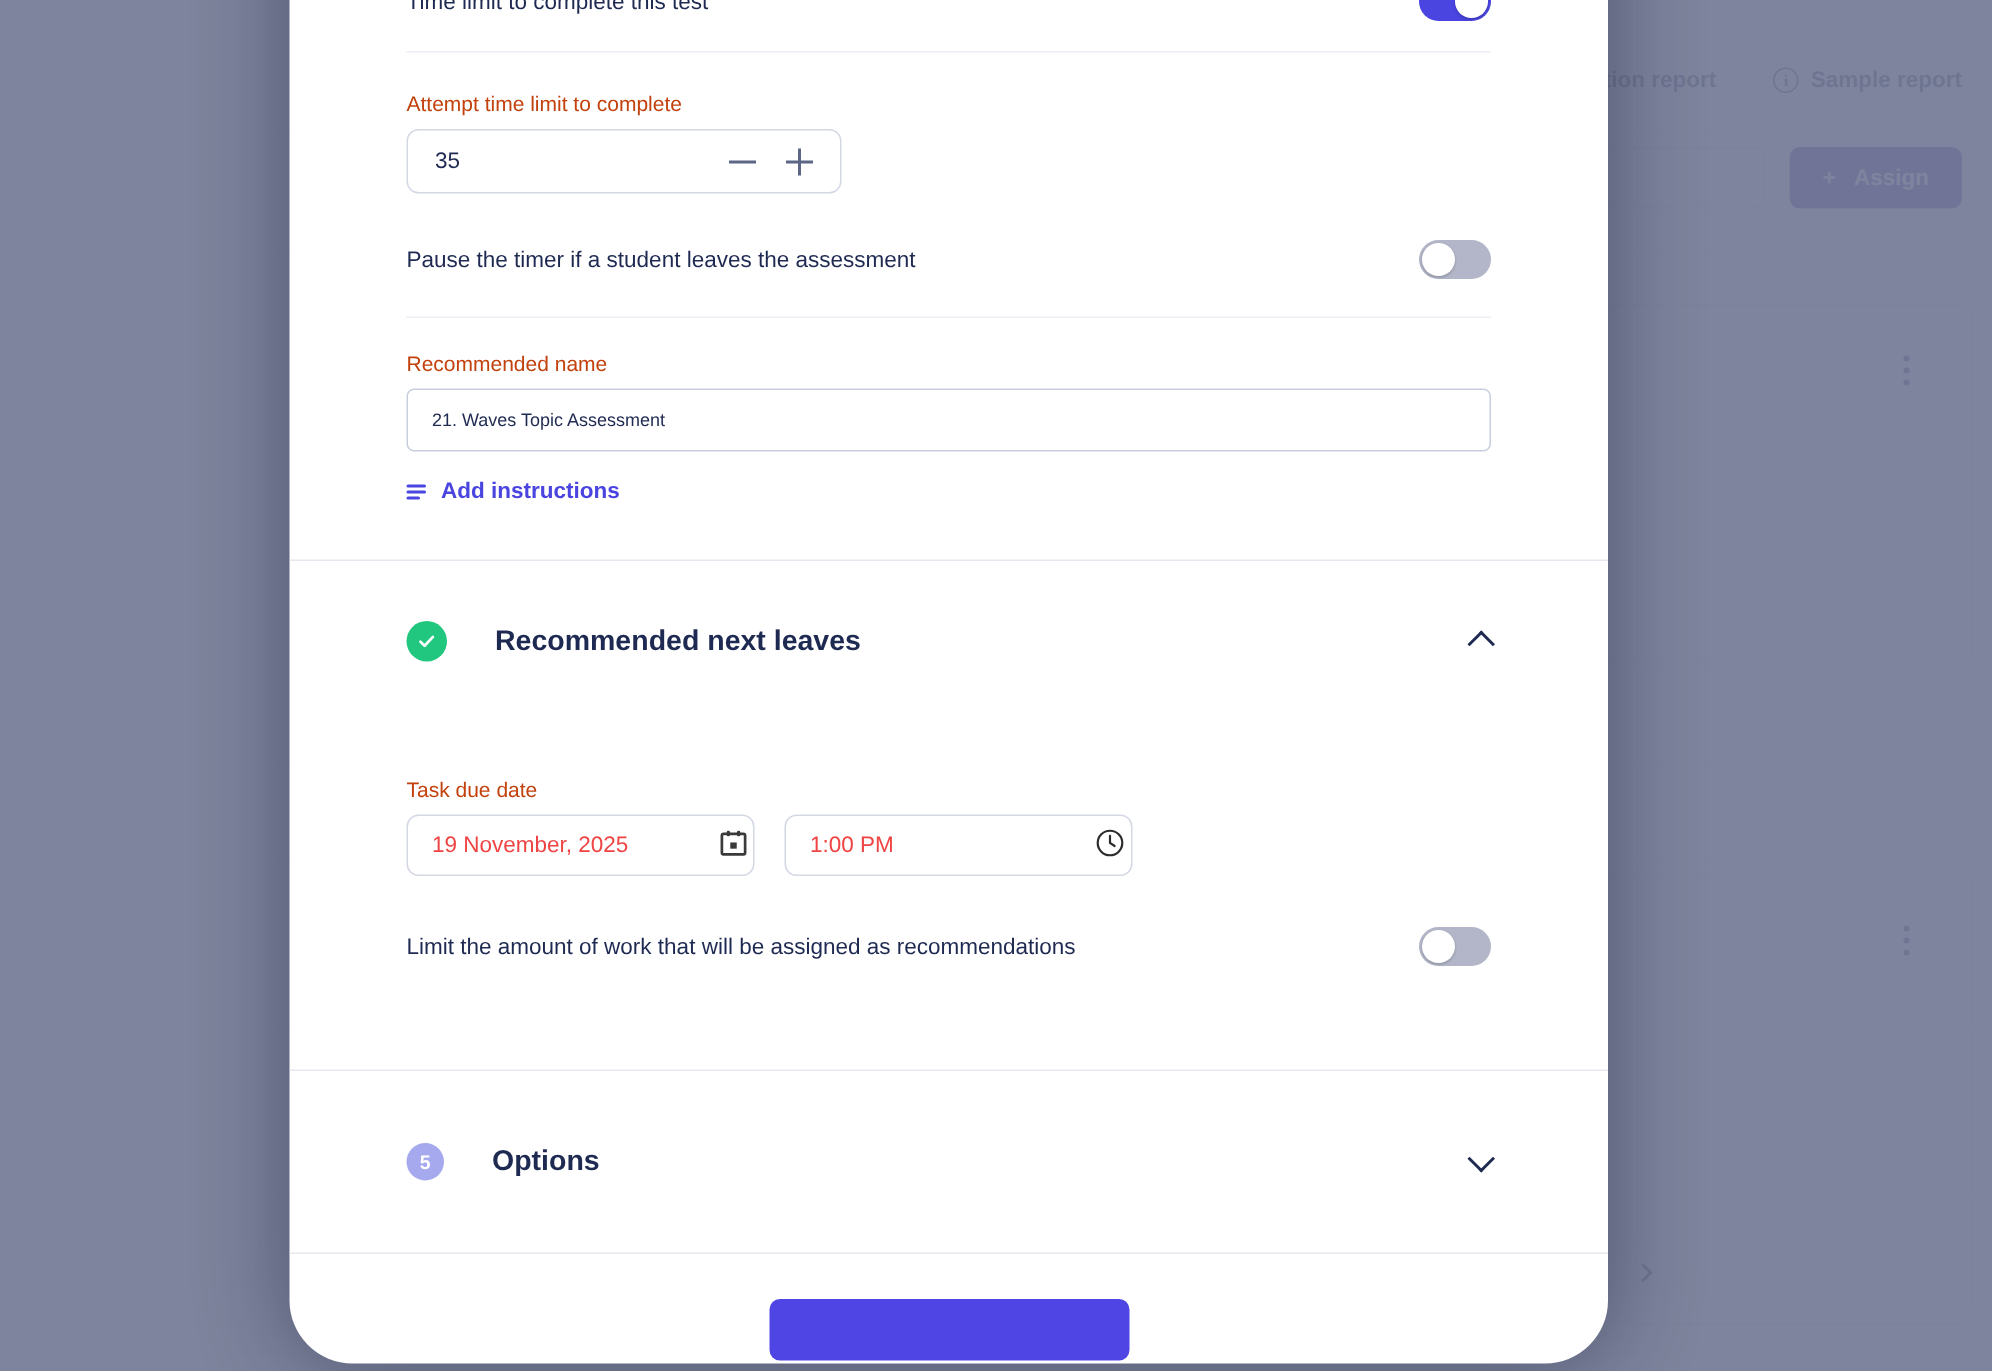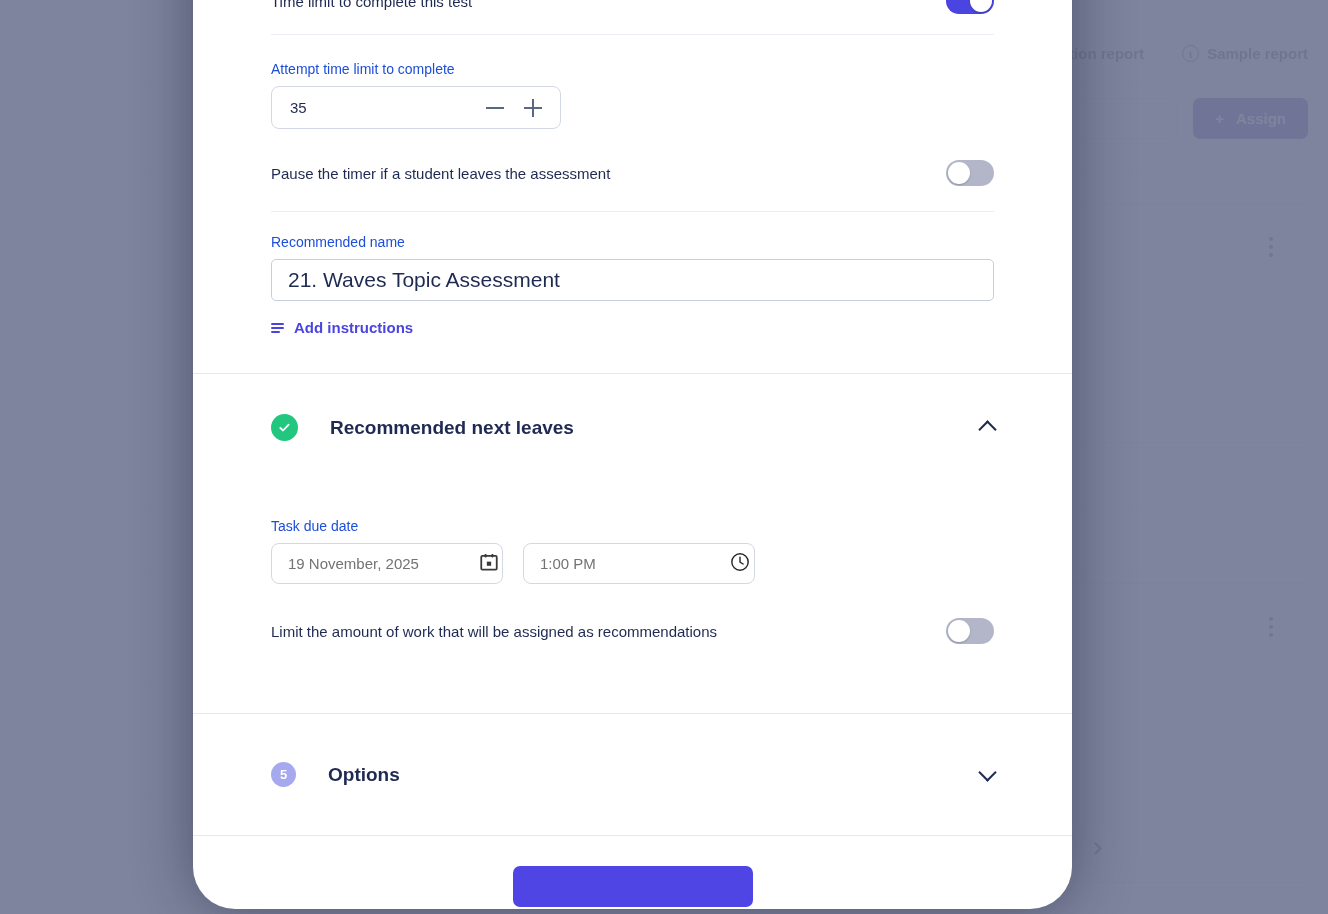--- a/index.html
+++ b/index.html
@@ -105,21 +105,21 @@
   .toggle.on { background: #4a45e0; }
   .toggle.off { background: #b2b6c8; }
   .toggle .knob {
     position: absolute; top: 2px; width: 22px; height: 22px; border-radius: 50%;
     background: #fff; box-shadow: 0 1px 2px rgba(0,0,0,.2);
   }
   .toggle.on .knob { right: 2px; }
   .toggle.off .knob { left: 2px; }
 
   .field-label {
-    font-size: 14px; color: #1d4ed8; margin-bottom: 9px;
+    font-size: 14px; color: #c2410c; margin-bottom: 9px;
   }
   .stepper {
     width: 290px; height: 43px; border: 1px solid #d4d8e4; border-radius: 8px;
     display: flex; align-items: center; justify-content: space-between;
     padding: 0 16px 0 18px; background: #fff;
   }
   .stepper .val { font-size: 15px; color: #1f2a52; }
   .stepper .btns { display: flex; align-items: center; gap: 16px; }
   .sbtn {
     width: 22px; height: 22px; position: relative; cursor: pointer;
@@ -129,21 +129,21 @@
     width: 18px; height: 2px; background: #5c6685;
   }
   .sbtn.plus::after {
     content: ""; position: absolute; left: 10px; top: 2px;
     width: 2px; height: 18px; background: #5c6685;
   }
 
   .textfield {
     width: 100%; height: 42px; border: 1px solid #c9cede; border-radius: 5px;
     display: flex; align-items: center; padding: 0 16px;
-    font-size: 21px; color: #1f2a52; background: #fff;
+    font-size: 12px; color: #1f2a52; background: #fff;
   }
 
   .link-row {
     display: flex; align-items: center; gap: 10px; margin-top: 18px;
     color: #4a45e0; font-size: 15px; font-weight: bold; cursor: pointer;
   }
   .lines-icon {
     width: 13px; height: 11px; position: relative; flex: none;
   }
   .lines-icon i {
@@ -174,21 +174,21 @@
     width: 13px; height: 13px; flex: none;
     border-left: 2.3px solid #1f2a52; border-bottom: 2.3px solid #1f2a52;
   }
   .chev.up { transform: rotate(135deg); margin-top: 4px; }
   .chev.down { transform: rotate(-45deg); margin-bottom: 4px; }
 
   .date-row { display: flex; gap: 20px; }
   .dt-field {
     height: 41px; border: 1px solid #d4d8e4; border-radius: 8px; background: #fff;
     display: flex; align-items: center; justify-content: space-between;
-    padding: 0 4px 0 16px; font-size: 15px; color: #737373;
+    padding: 0 4px 0 16px; font-size: 15px; color: #ef4444;
   }
   .dt-field.date { width: 232px; }
   .dt-field.time { width: 232px; }
 
   .assign-bar {
     display: flex; align-items: center; justify-content: center;
     padding-top: 30px;
   }
   .assign-btn {
     width: 240px; height: 41px; border-radius: 7px; background: #4f45e4;

